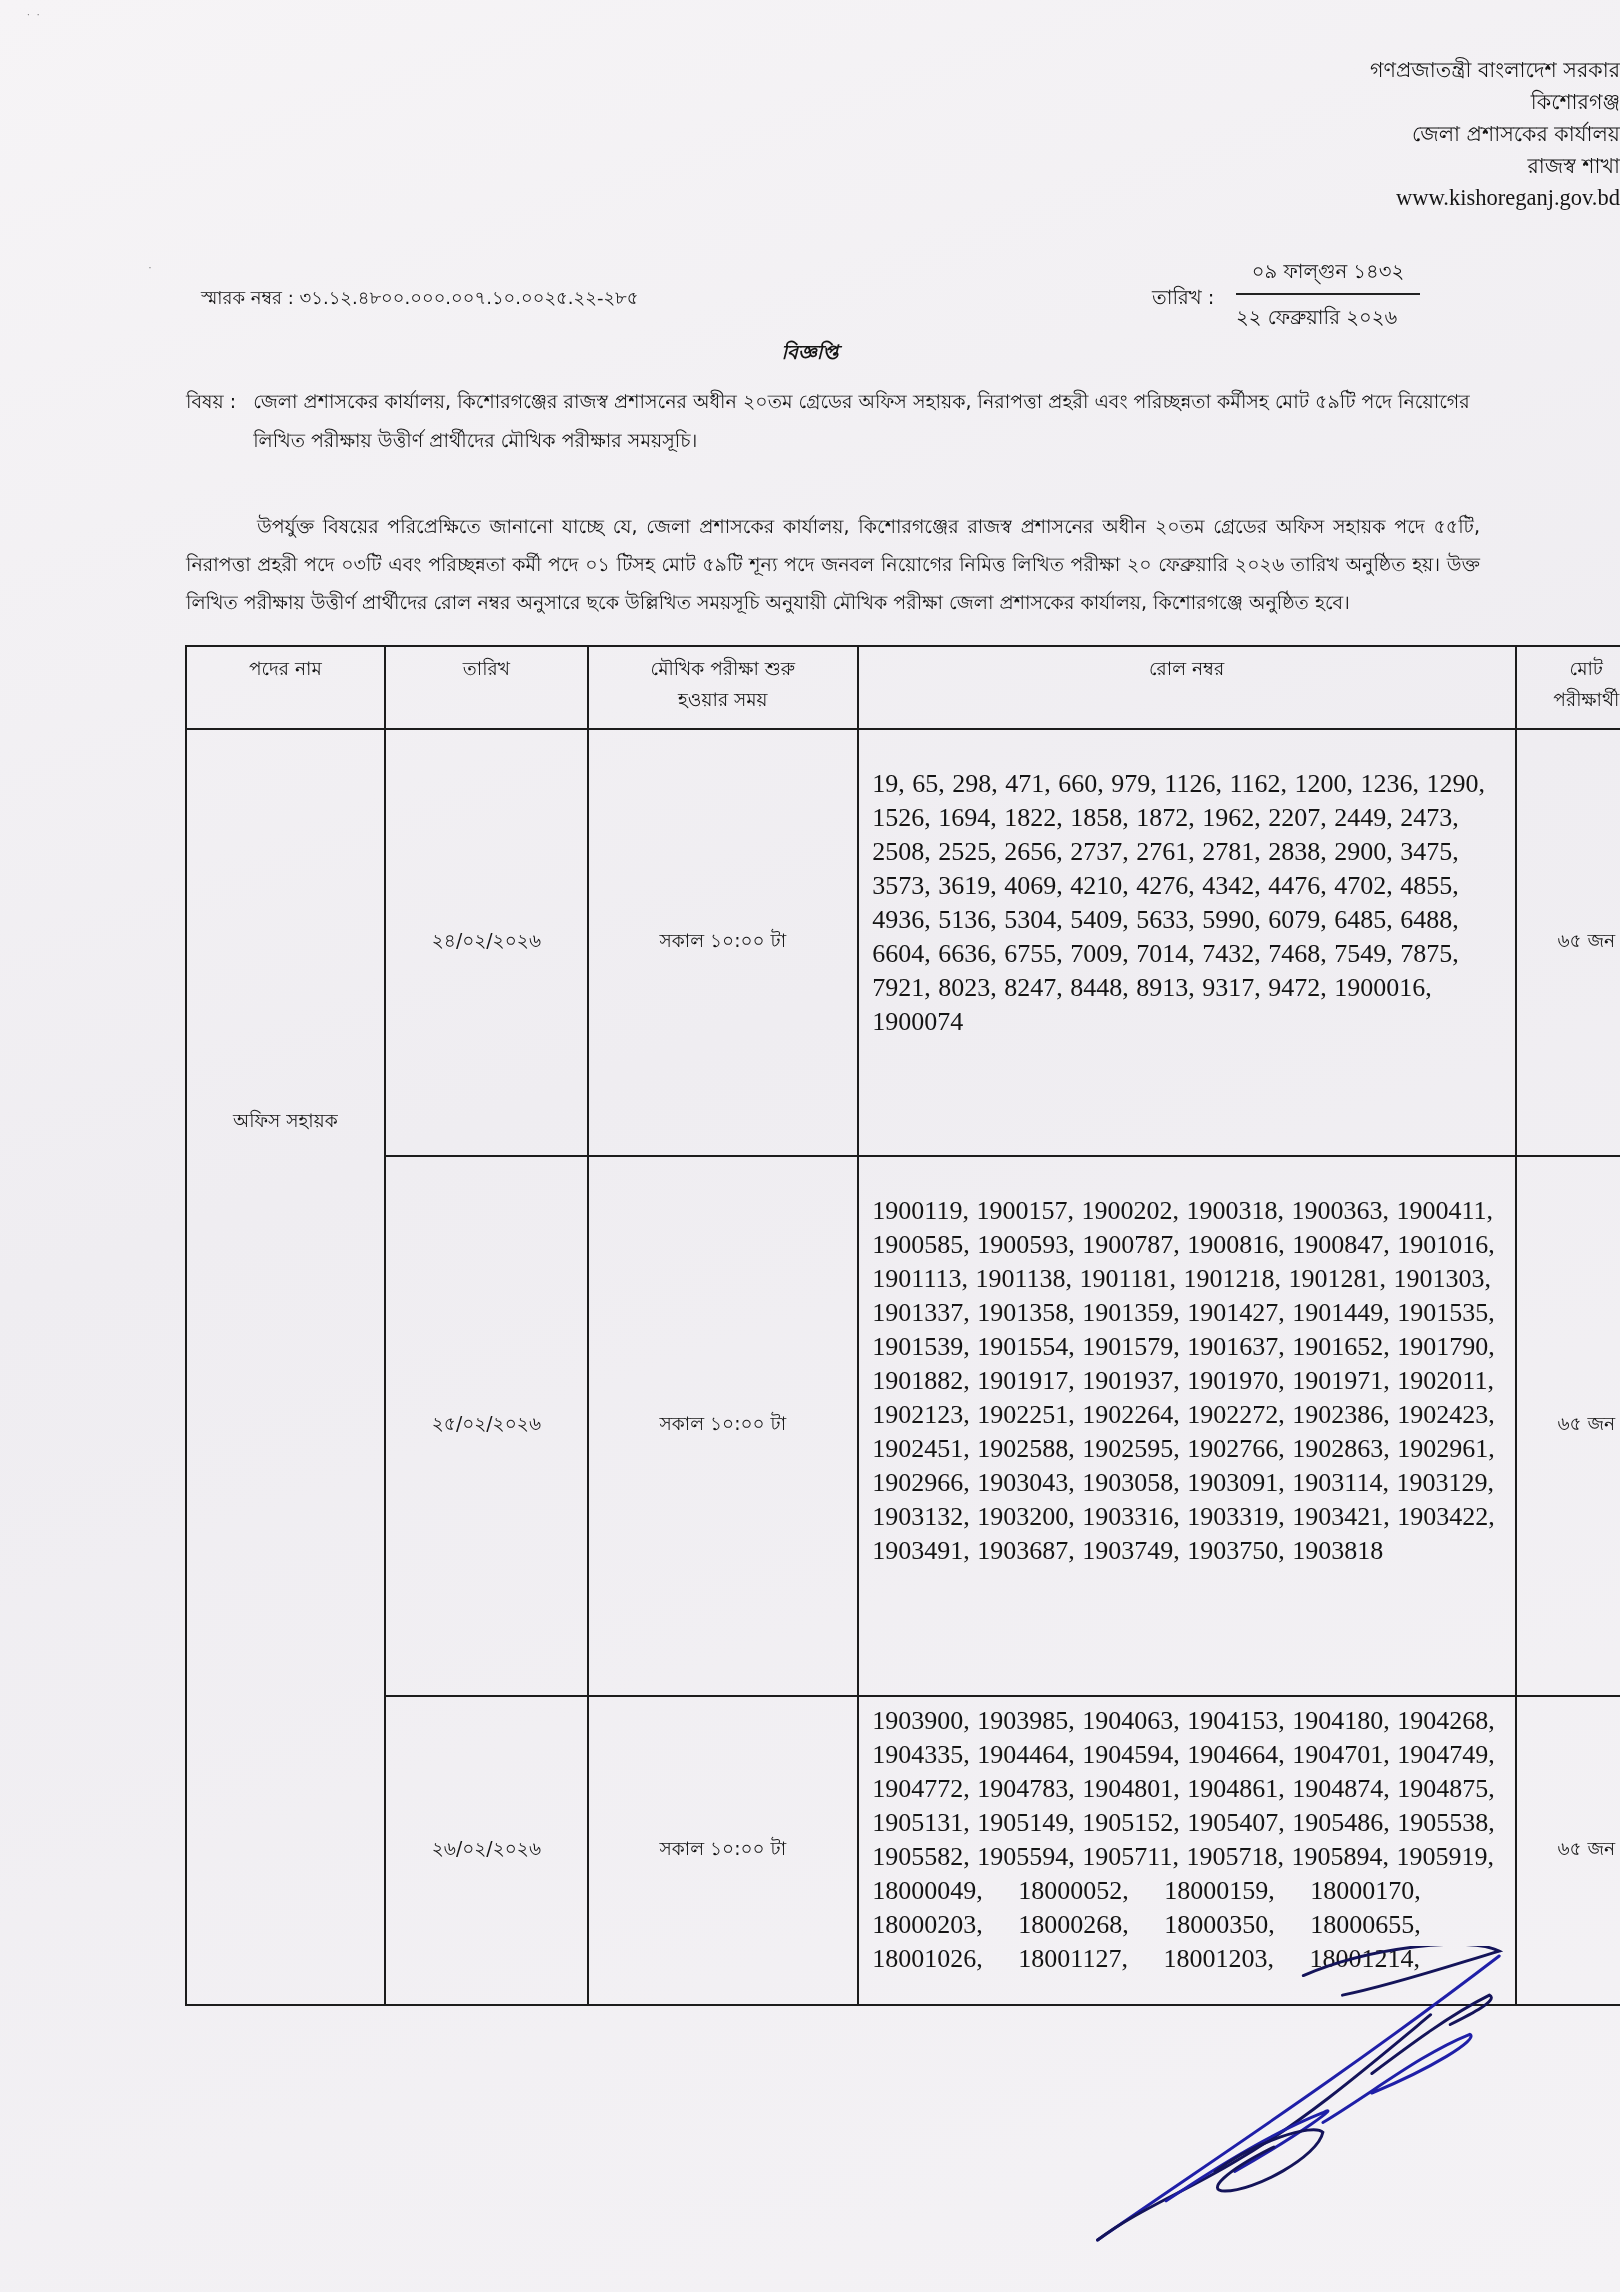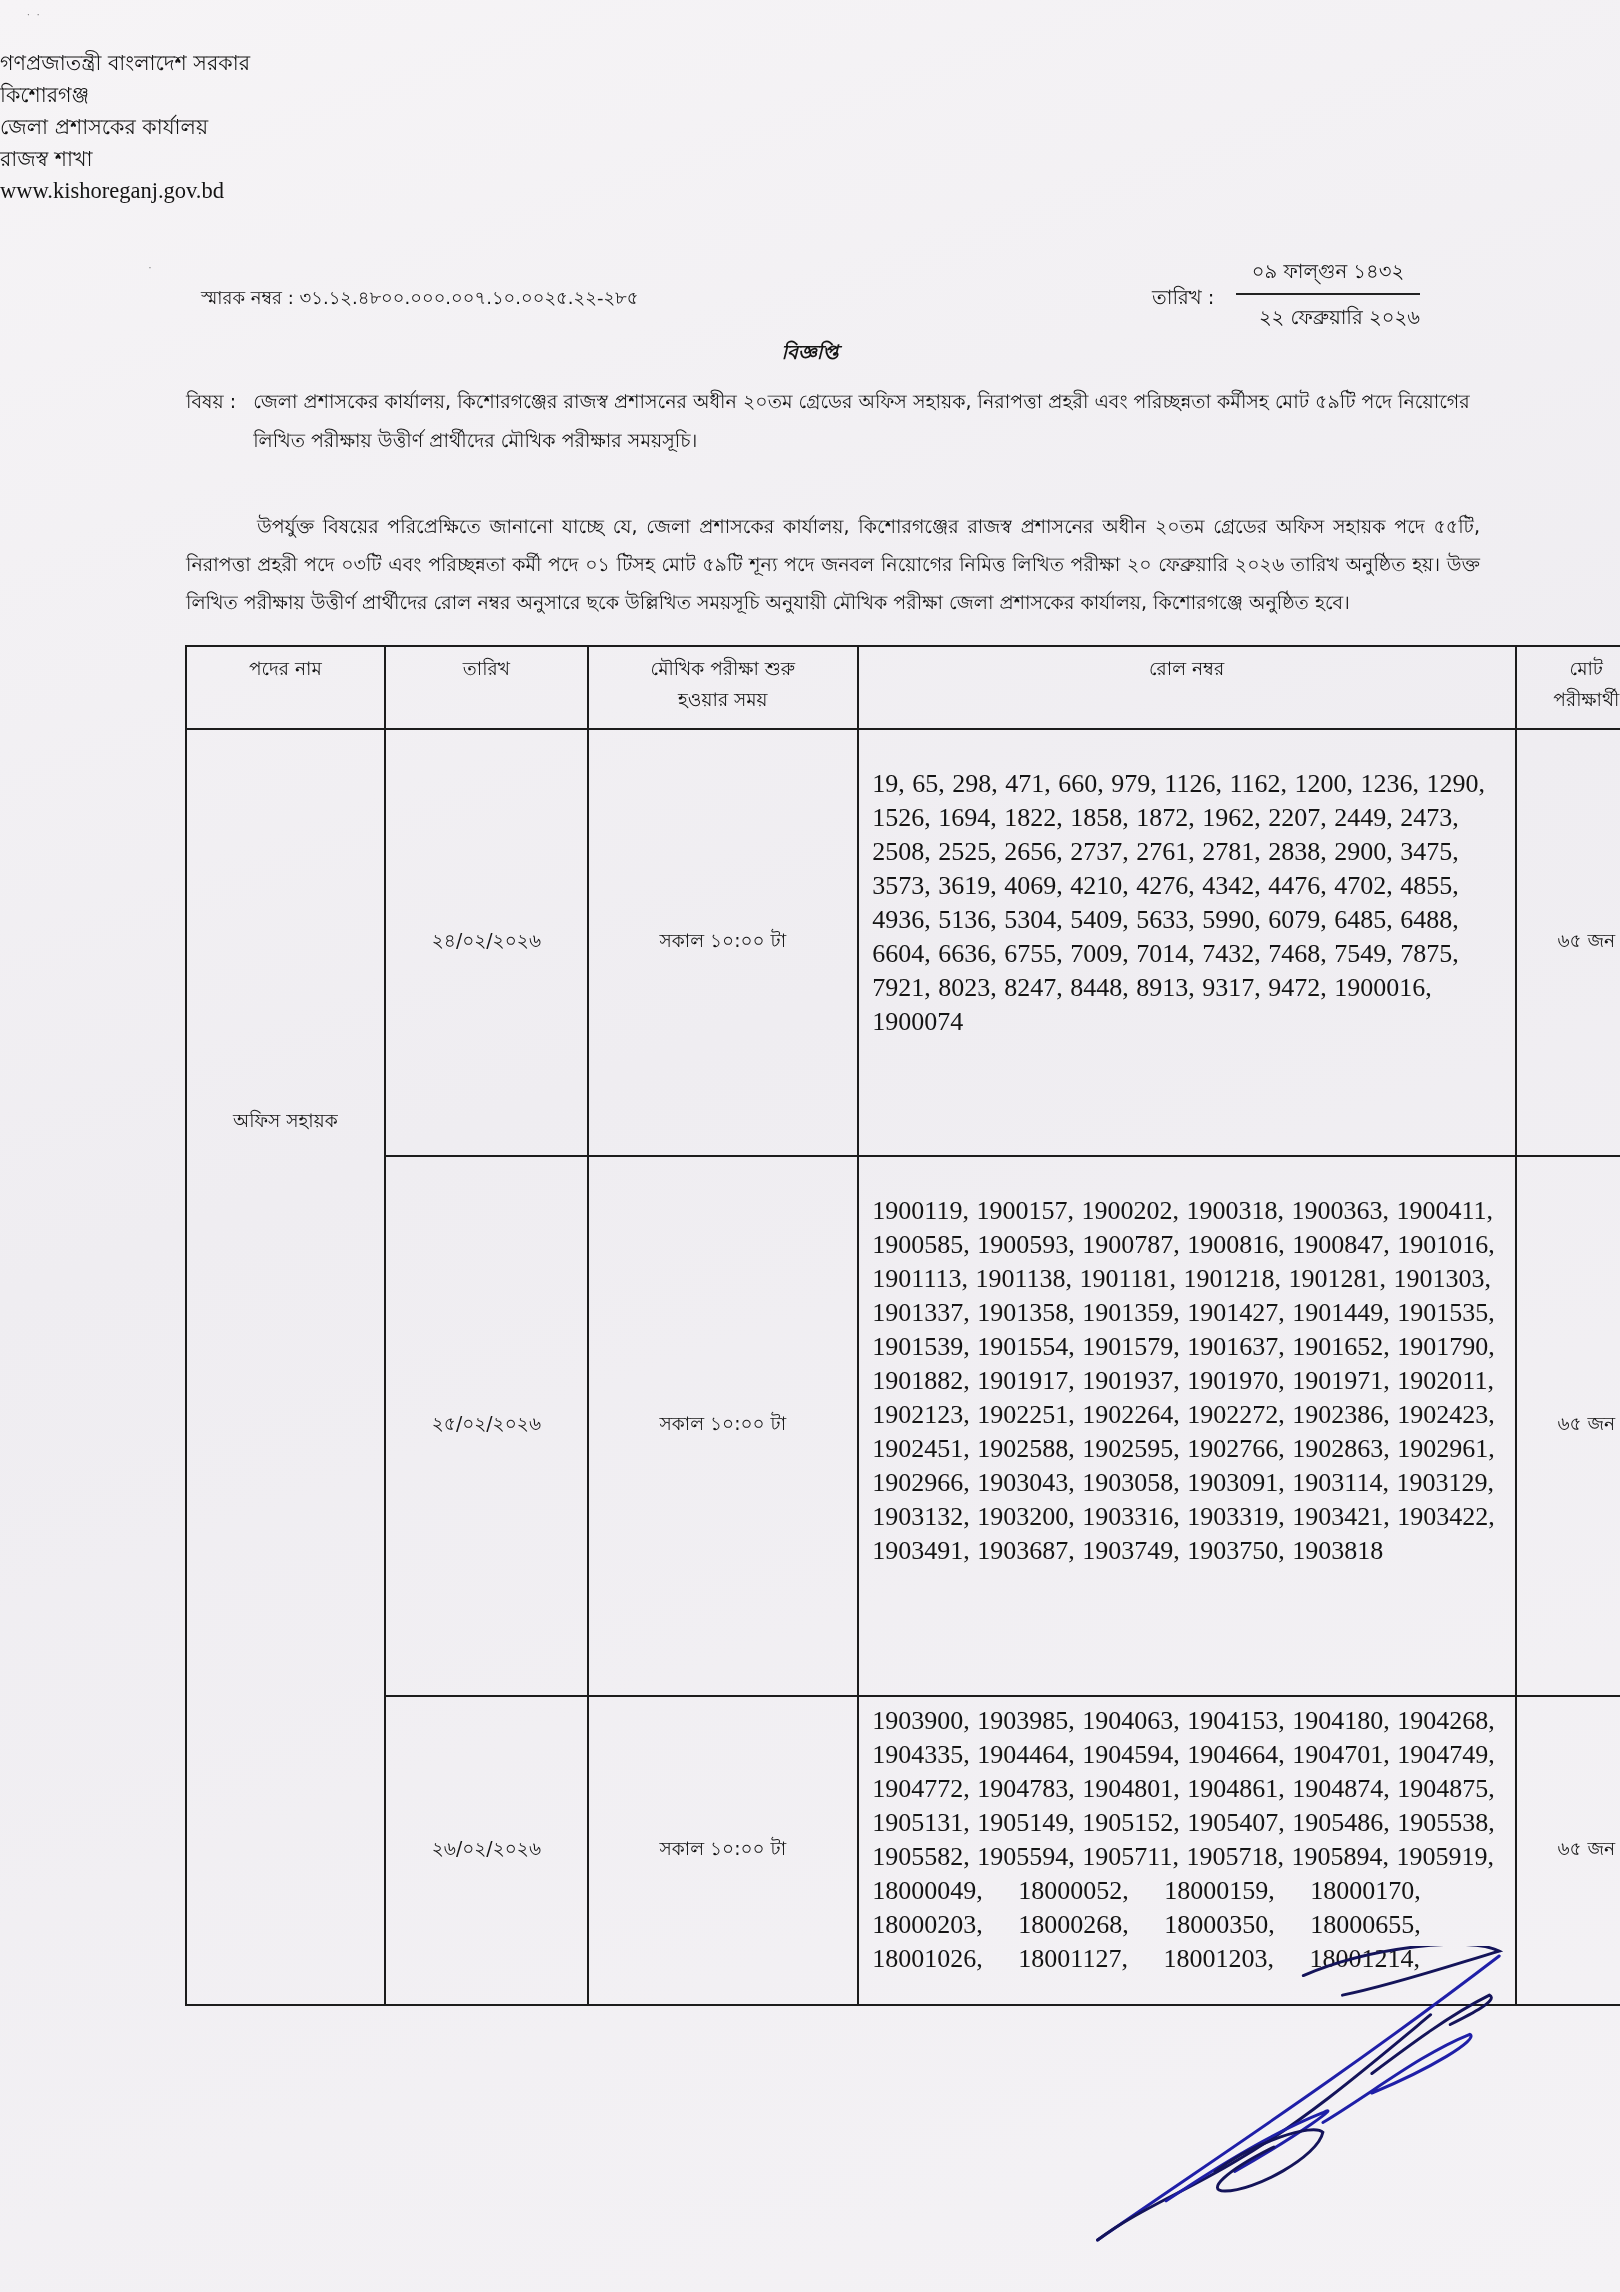--- a/index.html
+++ b/index.html
@@ -13,24 +13,24 @@
       position: relative;
       overflow: hidden;
       font-family: "DejaVu Sans", sans-serif;
       color: #141414;
       background: linear-gradient(160deg, #f6f4f6 0%, #efedf1 45%, #f4f2f5 100%);
     }
     .page { position: absolute; inset: 0; }
 
     .letterhead {
       position: absolute;
-      top: 47px;
+      top: 54px;
       left: 0;
       width: 1620px;
-      text-align: left;
+      text-align: right;
       font-size: 20.6px;
       line-height: 32px;
     }
     .letterhead .website {
       font-family: "Liberation Serif", serif;
       font-size: 22.5px;
     }
 
     .memo-no {
       position: absolute;
@@ -40,21 +40,21 @@
     }
     .date-block {
       position: absolute;
       top: 257px;
       left: 1152px;
       display: flex;
       align-items: center;
       font-size: 19.6px;
     }
     .date-block .label { margin-right: 21.6px; margin-top: 5.9px; }
-    .date-stack { display: flex; flex-direction: column; align-items: flex-end; }
+    .date-stack { display: flex; flex-direction: column; align-items: flex-start; }
     .date-stack .bangla-date { padding: 0 15.7px 3.9px 15.7px; border-bottom: 2px solid #222; }
     .date-stack .greg-date { padding-top: 8px; }
 
     .notice-title {
       position: absolute;
       top: 338px;
       left: 0;
       width: 1620px;
       text-align: center;
       font-size: 19.6px;

